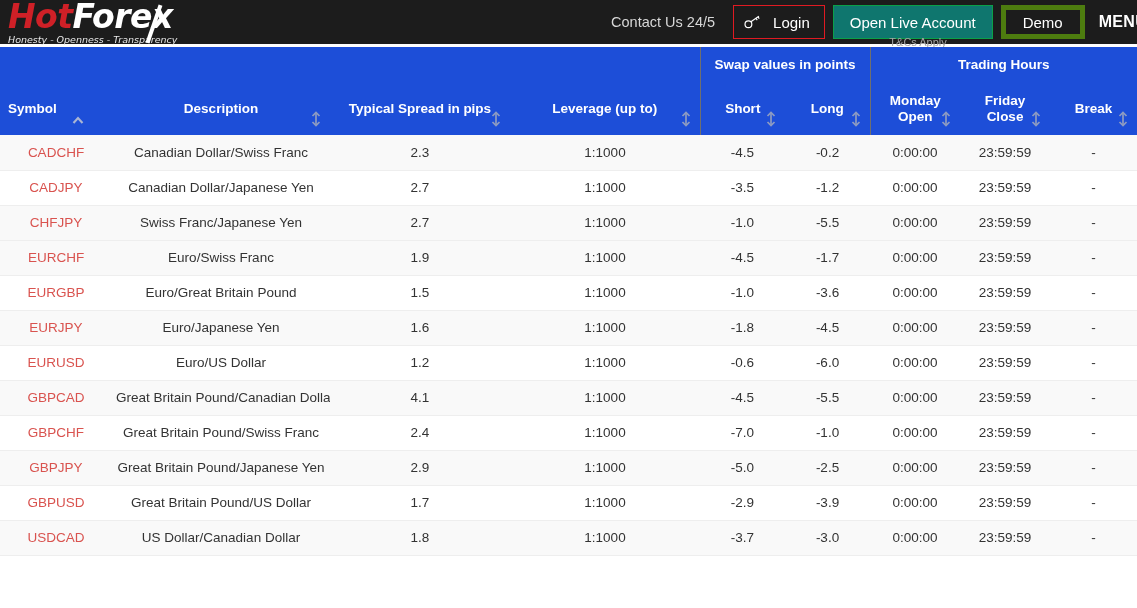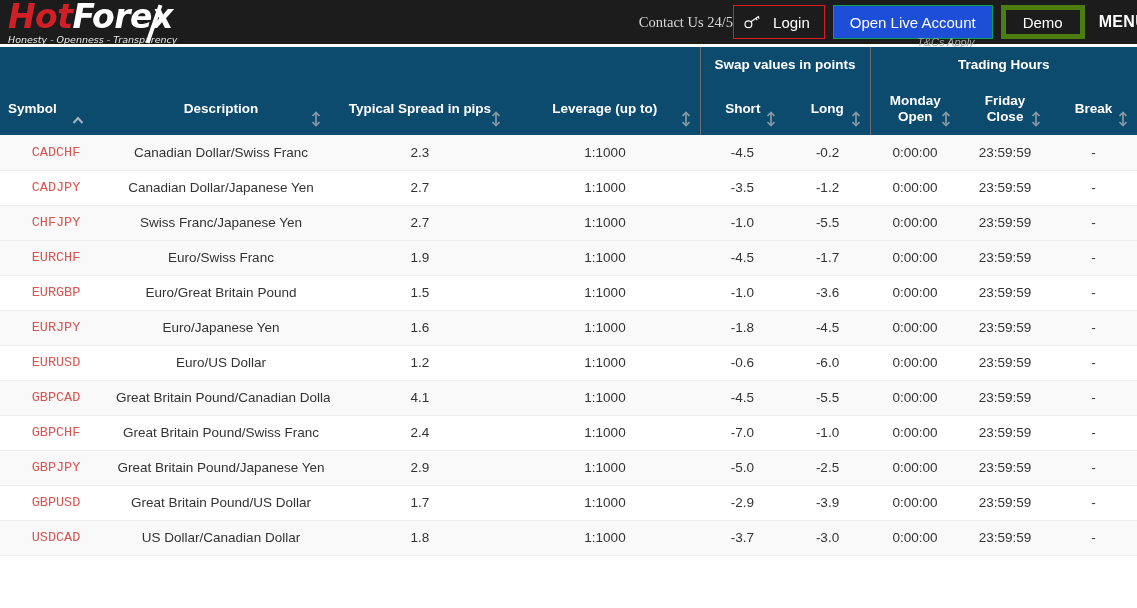--- a/index.html
+++ b/index.html
@@ -67,21 +67,21 @@
     display: flex;
     align-items: center;
     height: 55px;
     position: relative;
   }
 
   .contact-txt {
     color: #d8d8d8;
     font-size: 14.5px;
     white-space: nowrap;
-    font-family: Liberation Serif, serif;
+    margin-right: 18px;
   }
 
   .btn {
     display: flex;
     align-items: center;
     justify-content: center;
     height: 34px;
     font-size: 15px;
     font-weight: normal;
     white-space: nowrap;
@@ -92,21 +92,21 @@
   .btn-login {
     border: 1px solid #e01a22;
     color: #ffffff;
     padding: 0 14px 0 10px;
     gap: 12px;
   }
 
   .key-icon { width: 17px; height: 14px; display: block; }
 
   .btn-live {
-    background: #1d4ed8;
+    background: #0f766e;
     border: 1px solid #0ba049;
     color: #ffffff;
     padding: 0 16px;
     margin-left: 8px;
   }
 
   .btn-demo {
     border: 5px solid #4d7c0f;
     color: #ffffff;
     padding: 0 17px;
@@ -114,21 +114,20 @@
   }
 
   .tcs {
     position: absolute;
     left: 222px;
     top: 41px;
     width: 170px;
     text-align: center;
     color: #a5a5a5;
     font-size: 11px;
-    font-style: italic;
   }
 
   .menu-btn {
     color: #ffffff;
     font-size: 16px;
     font-weight: bold;
     letter-spacing: 0.3px;
     margin-left: 14px;
     margin-right: -10px;
     white-space: nowrap;
@@ -137,21 +136,21 @@
 
   .nav-gap { height: 3px; background: #ffffff; width: 1137px; }
 
   
   table.fx {
     width: 1137px;
     border-collapse: collapse;
     table-layout: fixed;
   }
   table.fx thead th {
-    background: #0c4a6e;
+    background: #1d4ed8;
     color: #ffffff;
     font-size: 13.5px;
     font-weight: bold;
     padding: 0;
     vertical-align: middle;
     position: relative;
   }
   .grp-row th { height: 36px; }
   .sub-row th { height: 52px; }
 
@@ -198,21 +197,20 @@
     padding: 0 4px;
     white-space: nowrap;
     overflow: hidden;
   }
   tbody tr.odd td { background: #f9f9f9; }
   tbody tr.even td { background: #ffffff; }
   td.sym {
     color: #d9534f;
     text-align: left;
     padding-left: 10px;
-    font-family: Liberation Mono, monospace;
   }
   td.sym a { color: #d9534f; text-decoration: none; cursor: pointer; }
 </style>
 </head>
 <body>
 
 <div class="topbar">
 
   <div class="logo-wrap">
     <div class="logo-main"><span class="logo-hot">Hot</span><span class="logo-forex">Forex</span></div>

